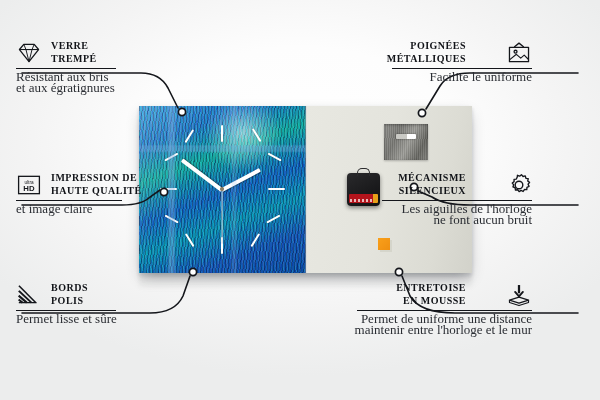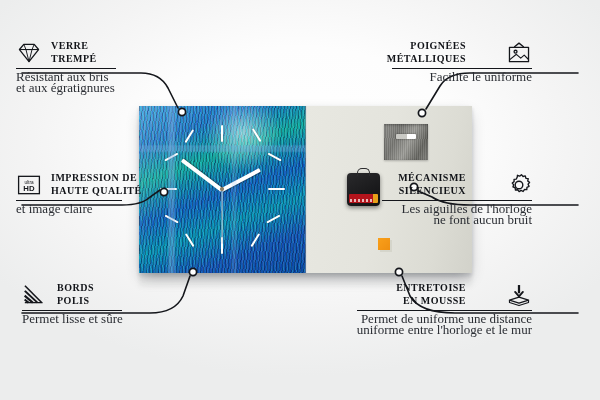--- a/index.html
+++ b/index.html
@@ -124,21 +124,21 @@
   .right .f-head{ justify-content:flex-end;gap:40px; }
   .right .f-title{ text-align:right; }
   .right .f-desc{ text-align:right; }
 
   .icon{ width:26px; height:24px; flex:0 0 26px; display:block; }
   .icon svg{ width:100%; height:100%; display:block; }
 
   
   #feat-verre     { left:16px;  top:40px;  width:190px; }
   #feat-impression{ left:16px;  top:172px; width:200px; }
-  #feat-bords     { left:22px;  top:282px; width:190px; }
+  #feat-bords     { left:16px;  top:282px; width:190px; }
   #feat-poignees  { right:12px; top:40px;  width:210px; }
   #feat-mecanisme { right:12px; top:172px; width:210px; }
   #feat-entretoise{ right:12px; top:282px; width:222px; }
 </style>
 </head>
 <body>
 
 <div id="stage">
 
   <svg id="wires" viewBox="0 0 600 400">
@@ -316,16 +316,16 @@
           <path d="M15 1.5 V11" stroke-width="2.6"></path>
           <path d="M10.5 9.5 L15 14.5 L19.5 9.5" stroke-width="2.2" stroke-linecap="round"></path>
           <path d="M15 15.5 L26 19 L15 22.5 L4 19 Z"></path>
           <path d="M4 19 v2.6 L15 25.2 L26 21.6 V19" stroke-width="1.3"></path>
         </g>
           </svg>
       </span>
     </div>
     <div class="f-rule" style="width:175px; margin-left:auto;"></div>
     <div class="f-desc">Permet de uniforme une distance</div>
-    <div class="f-desc">uniforme entre l'horloge et le mur</div>
+    <div class="f-desc">maintenir entre l'horloge et le mur</div>
   </div>
 
 </div>
 
 </body></html>

